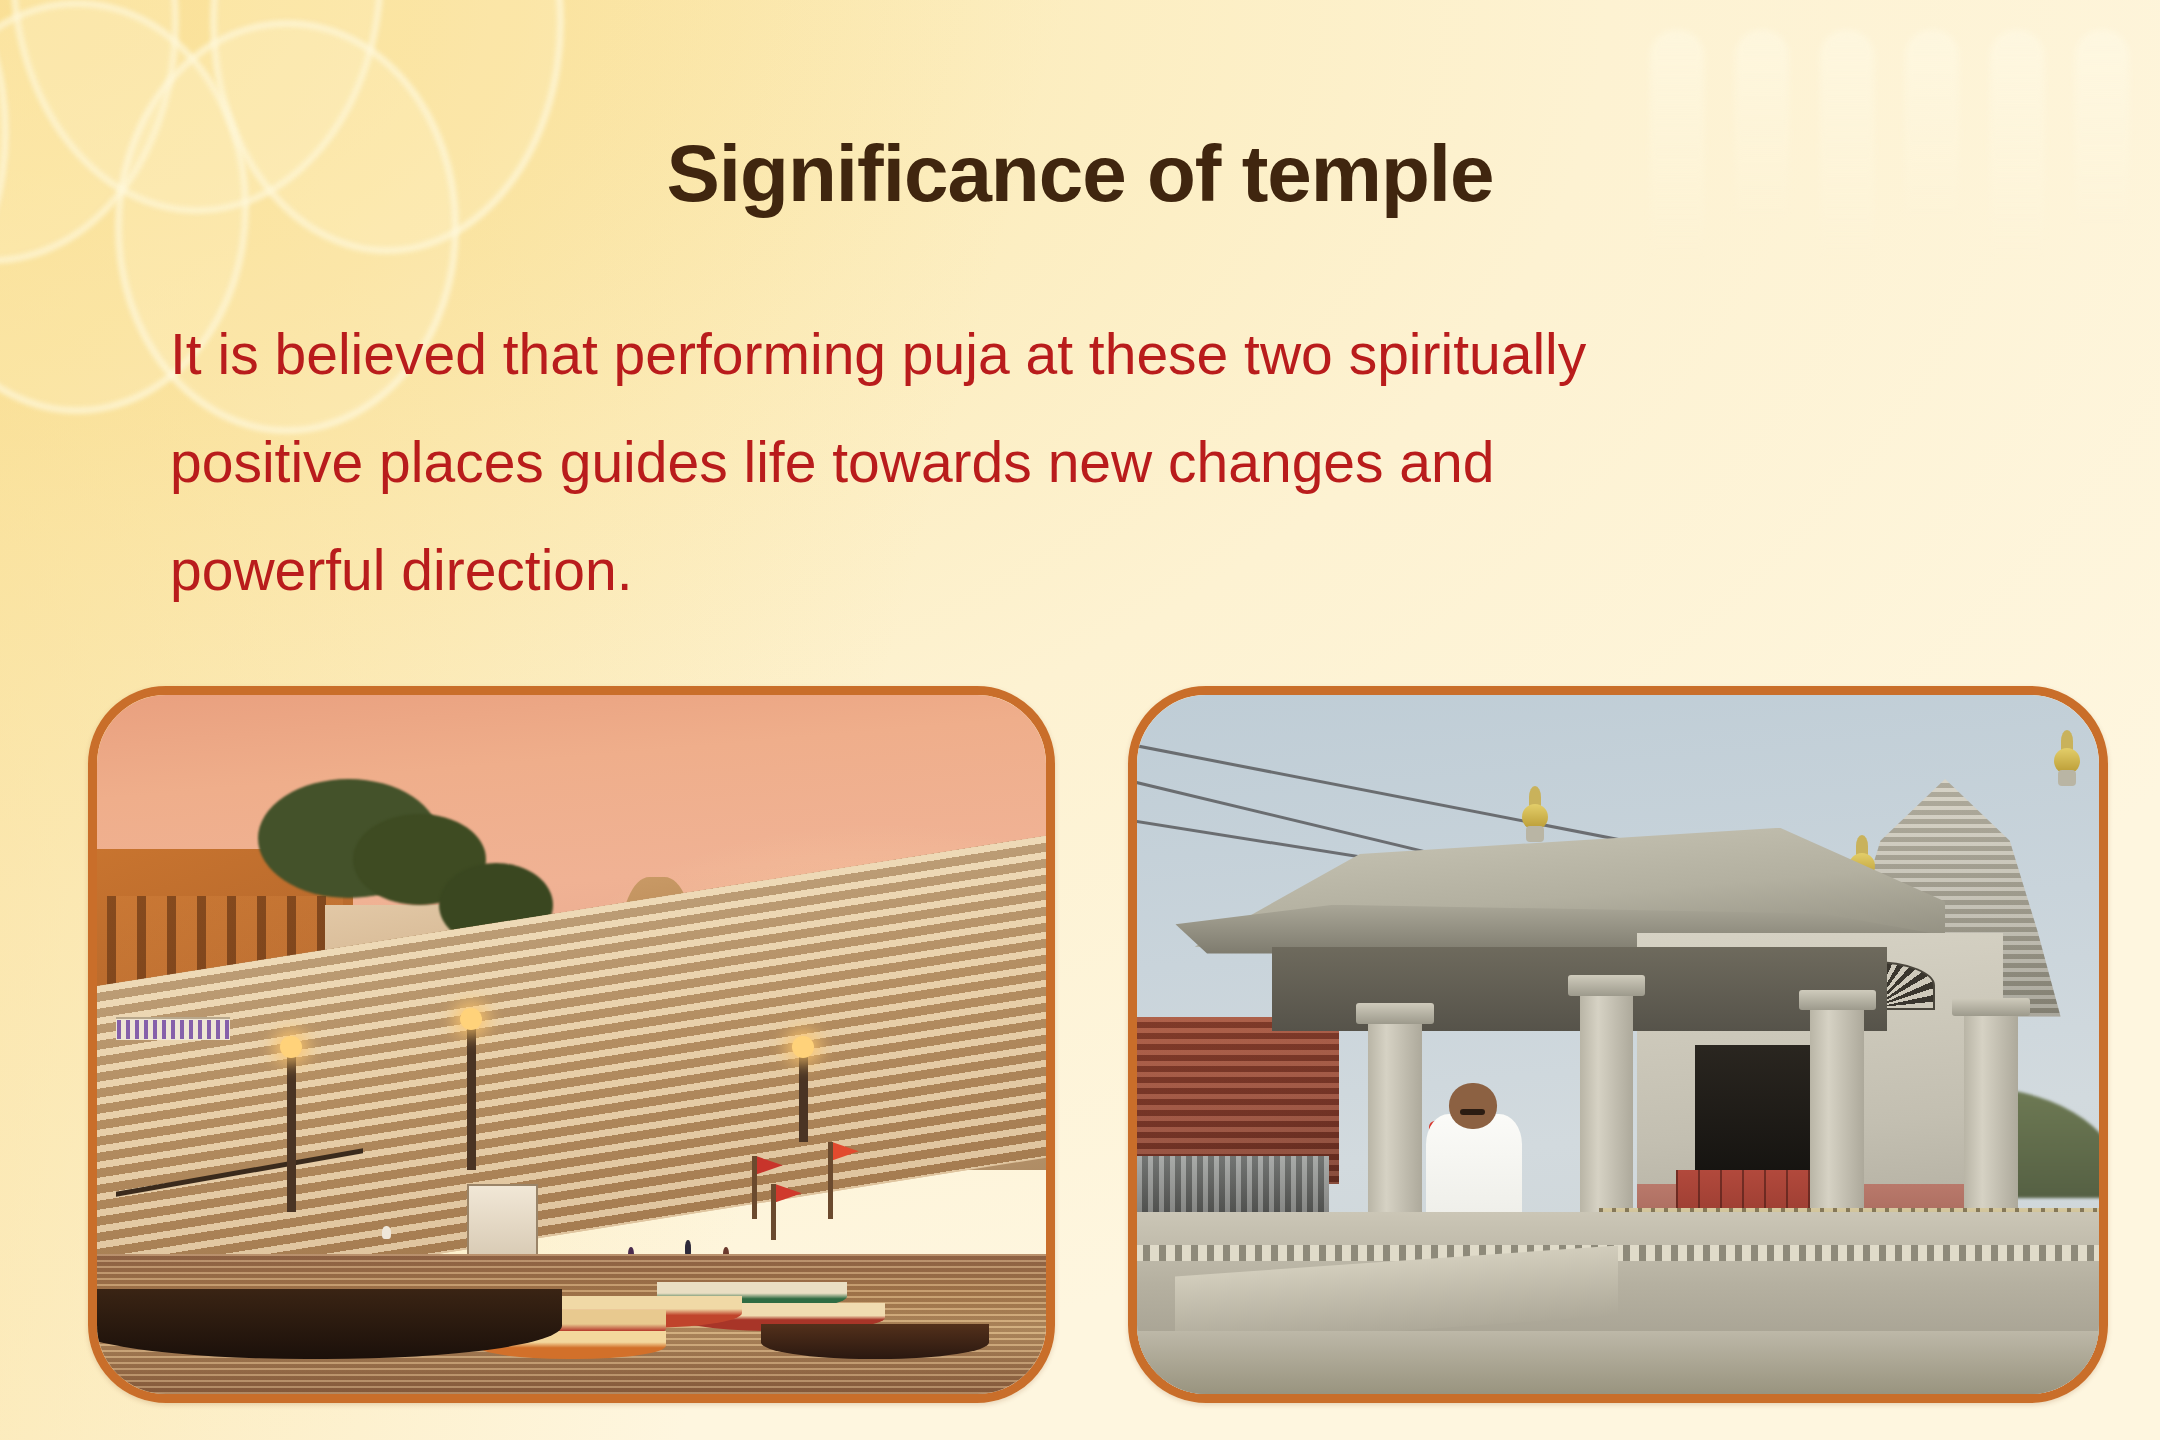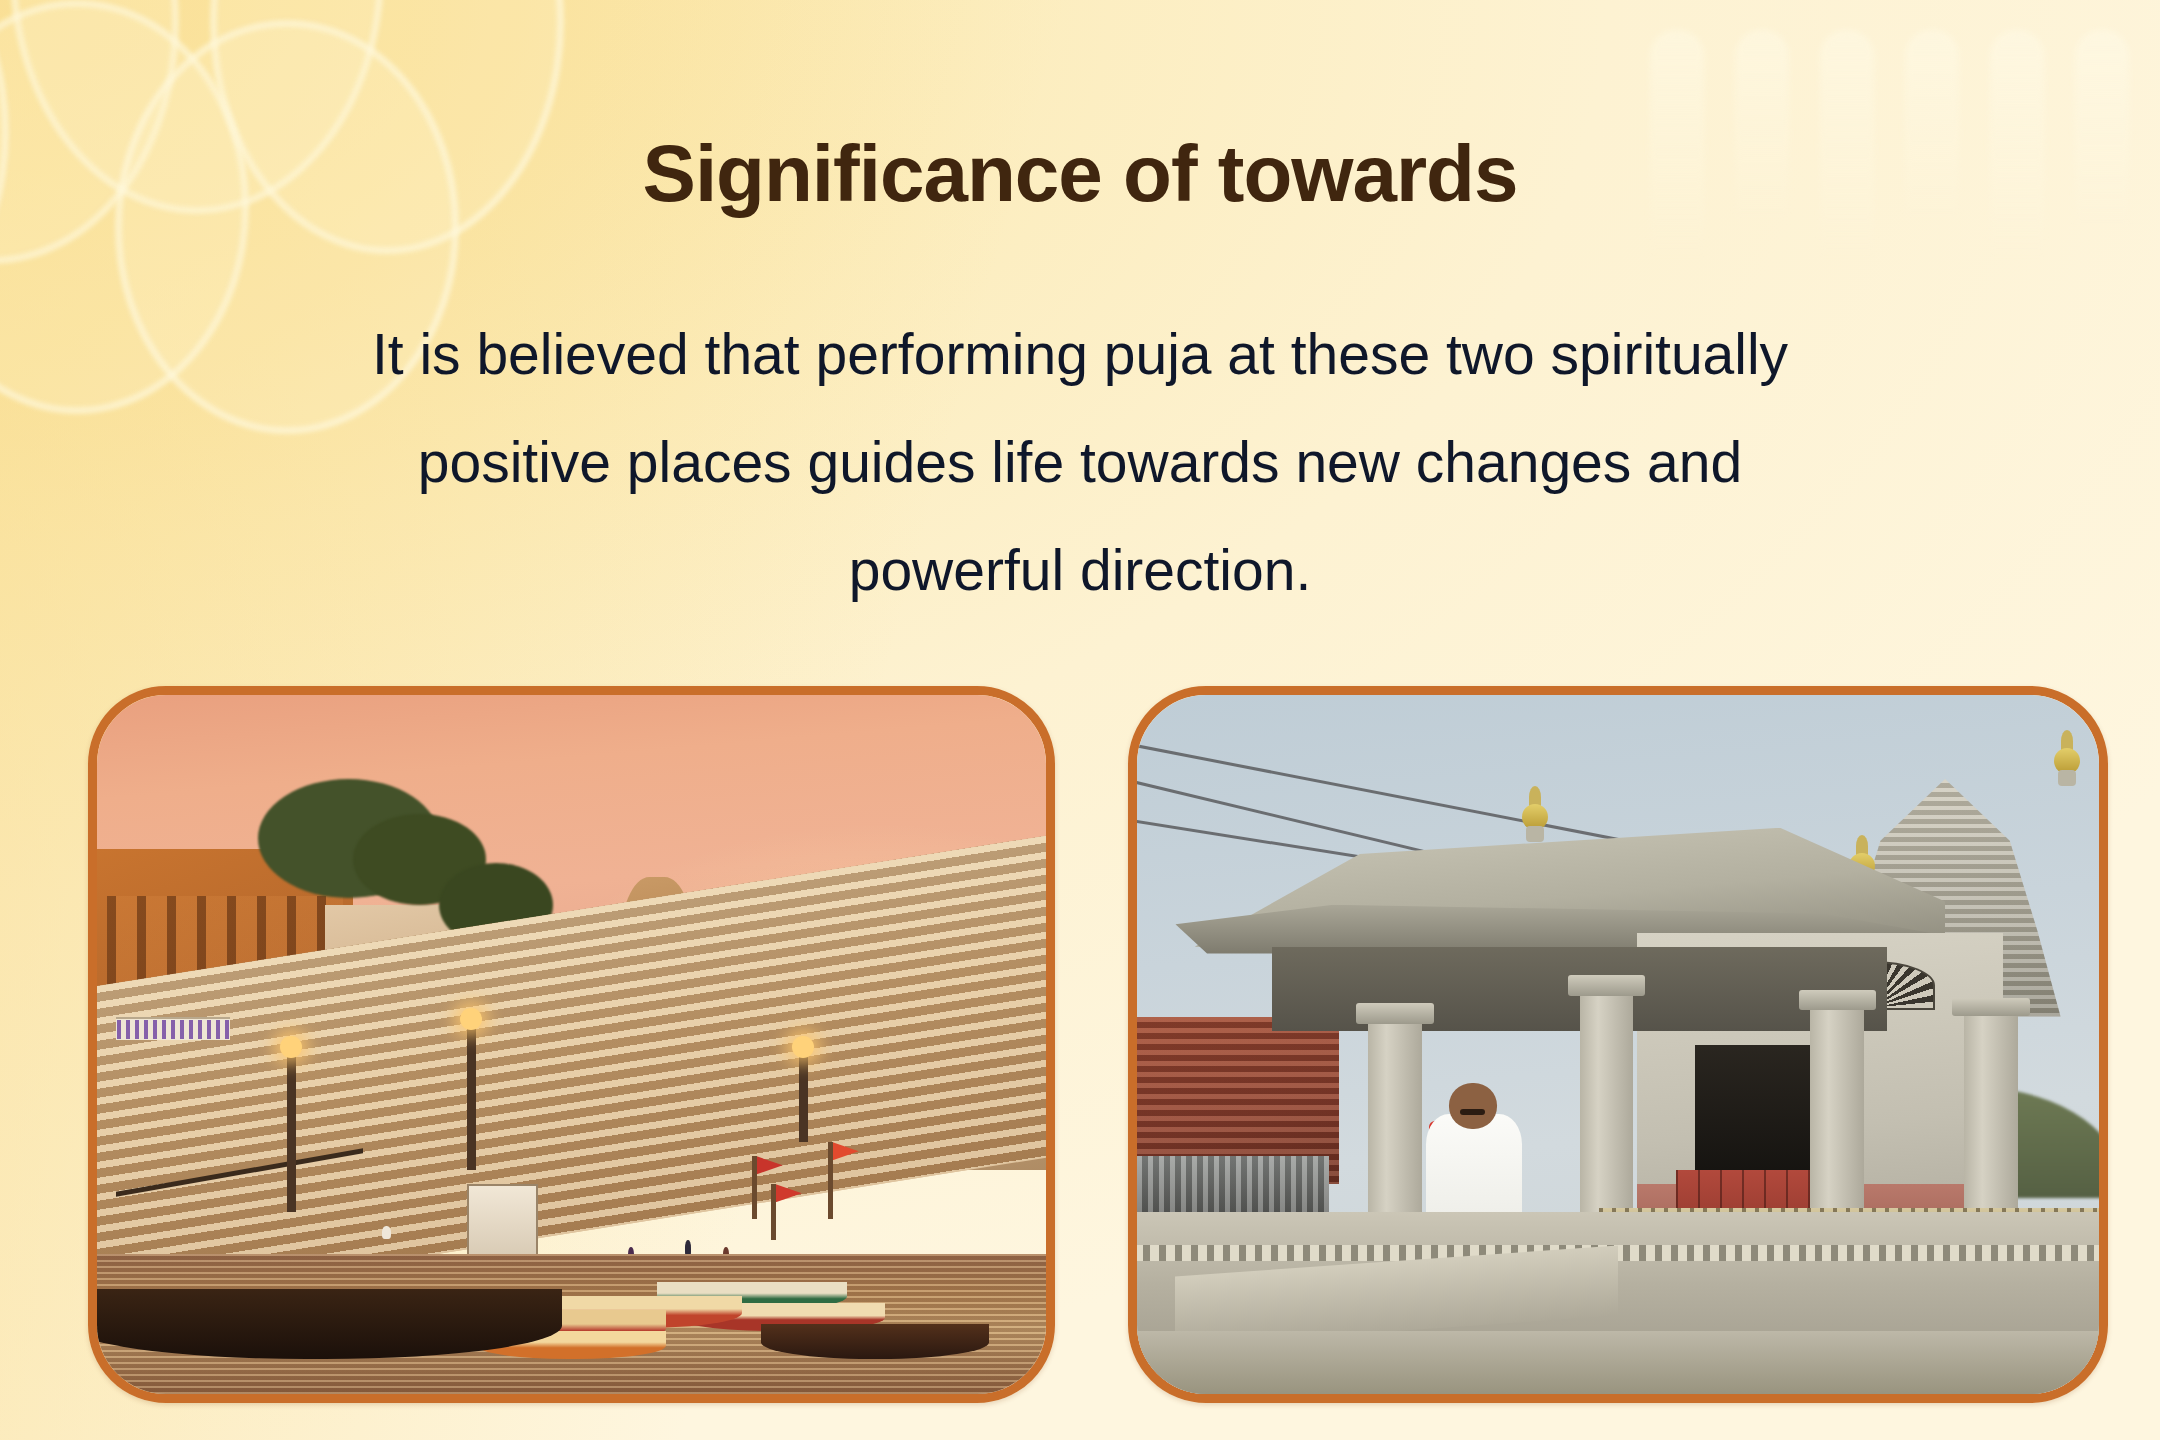--- a/index.html
+++ b/index.html
@@ -50,22 +50,22 @@
   .bands i:nth-child(5){left:350px;}
   .bands i:nth-child(6){left:435px;height:205px;}
 
   
   .title{
     position:absolute;left:0;right:0;top:128px;text-align:center;
     font-size:80px;font-weight:bold;letter-spacing:-1px;
     color:#40260F;
   }
   .body-copy{
-    position:absolute;left:170px;width:1820px;top:300px;text-align:center;
-    font-size:57px;line-height:108px;color:#0f172a;font-weight:400;
+    position:absolute;left:170px;width:1820px;top:300px;
+    font-size:57px;line-height:108px;color:#b91c1c;font-weight:400;
   }
   .body-copy div{white-space:nowrap;}
 
   
   .card{
     position:absolute;overflow:hidden;
     border:9px solid #C96E2A;
     box-shadow:0 2px 5px rgba(120,60,10,.18);
     
     border-radius:78px;
@@ -361,21 +361,21 @@
 
   <div class="bands">
     <i></i>
       <i></i>
       <i></i>
       <i></i>
       <i></i>
       <i></i>
   </div>
 
-  <div class="title">Significance of towards</div>
+  <div class="title">Significance of temple</div>
 
   <div class="body-copy">
     <div>It is believed that performing puja at these two spiritually</div>
     <div>positive places guides life towards new changes and</div>
     <div>powerful direction.</div>
   </div>
 
   <div class="card" id="card-left">
     <div class="card-img">
       <div class="ghat-sky"></div>

